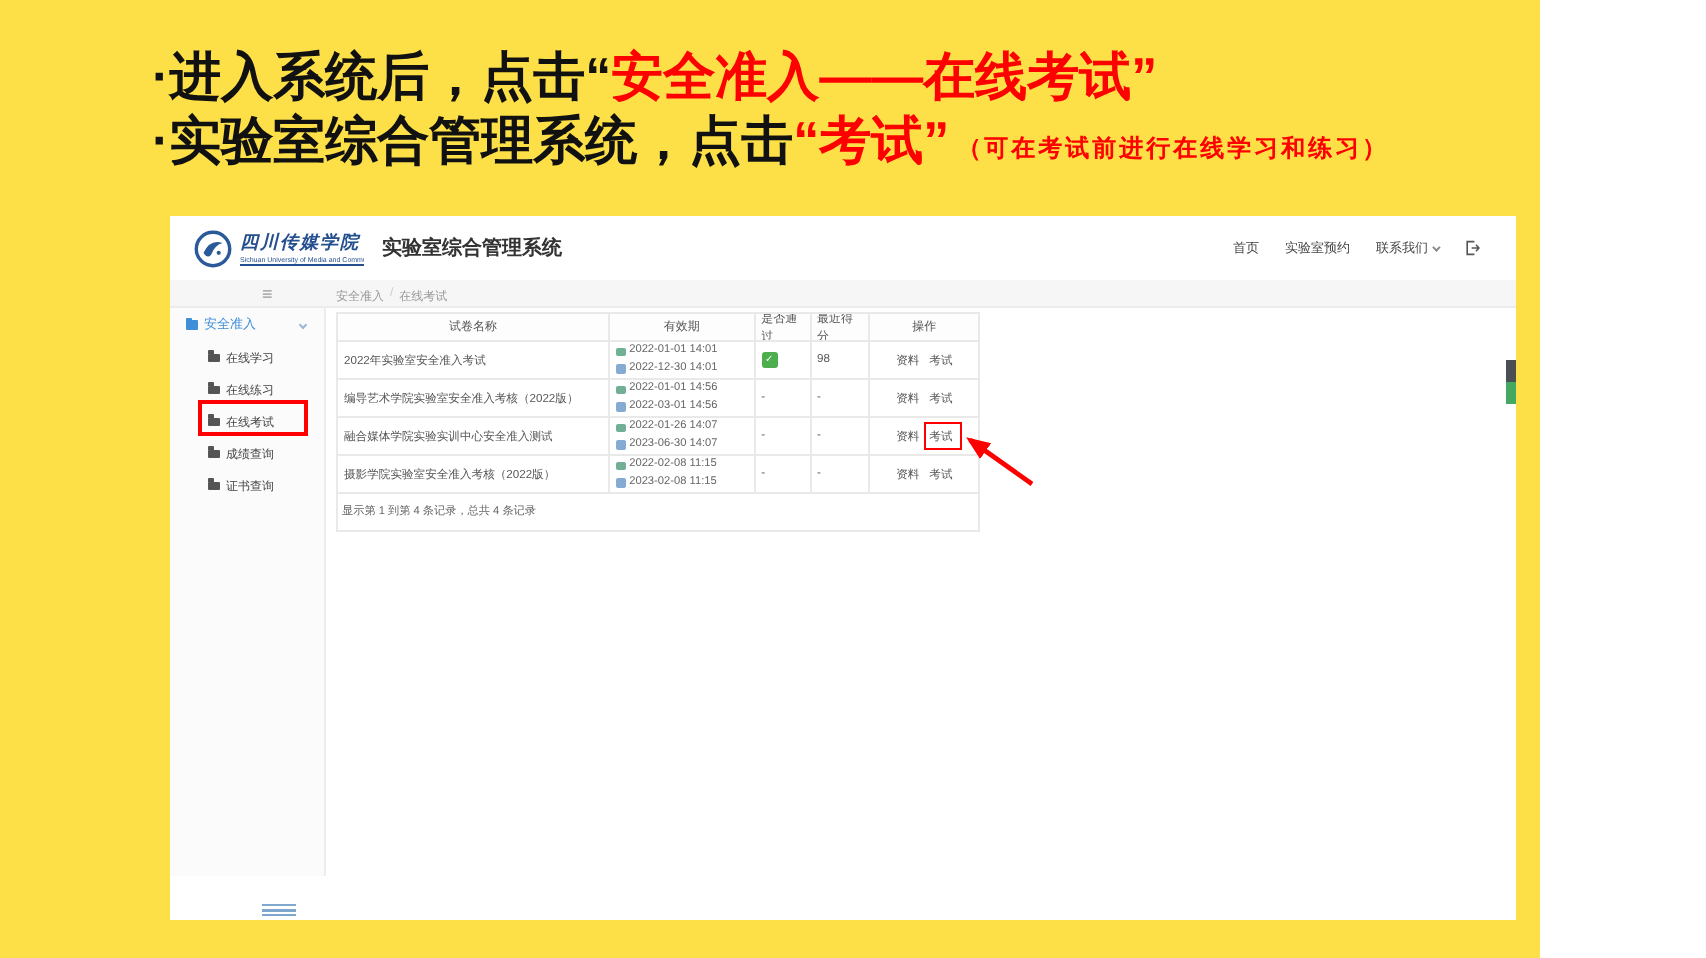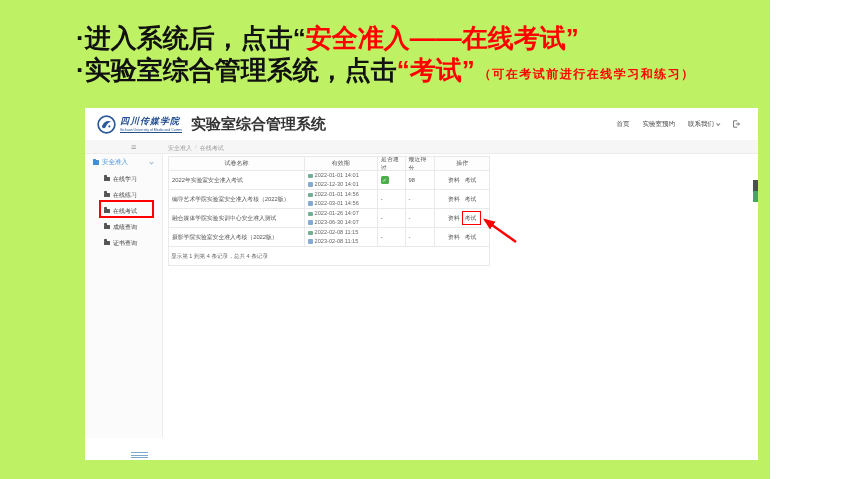--- a/index.html
+++ b/index.html
@@ -1,35 +1,35 @@
 <!DOCTYPE html>
 <html style="--accent-red: #fe0000; --brand-blue: #25508f; --active-blue: #3e8ed8; --pass-green: #4cae4c; --date-start-icon: #72b095; --date-end-icon: #86abd3; --float-tab-top: #4a4f54; --float-tab-bottom: #43a862;"><head>
 <meta charset="utf-8">
 <style>
   * { margin:0; padding:0; box-sizing:border-box; }
   html,body { width:853px; height:479px; background:#fff; overflow:hidden;
     font-family:"Liberation Sans","DejaVu Sans",sans-serif; }
-  .slide { position:relative; width:770px; height:479px; background:#bef264; }
+  .slide { position:relative; width:770px; height:479px; background:#fde047; }
 
   
   .title { position:absolute; left:76px; top:22px; }
   .t-line { font-size:26px; font-weight:bold; color:#111; line-height:32px; white-space:nowrap; }
   .t-red { color:var(--accent-red,#fe0000); }
   .t-note { font-size:12px; letter-spacing:1.5px; color:var(--accent-red,#fe0000); font-weight:bold; vertical-align:1px; margin-left:4px;text-align:right; }
 
   
   .app { position:absolute; left:85px; top:108px; width:673px; height:352px; background:#fff; font-family:"Liberation Sans","DejaVu Sans",sans-serif; }
 
   
   .app-header { position:absolute; top:0; left:0; right:0; height:32px; display:flex; align-items:center; justify-content:space-between; padding:0 12px; background:#fff; }
   .brand { display:flex; align-items:center; gap:4px; }
   .uni { display:flex; flex-direction:column; }
   .uni-name { font-size:9px; font-weight:bold; font-style:italic; color:var(--brand-blue,#25508f); letter-spacing:1px; white-space:nowrap; }
   .uni-en { font-size:3.5px; color:var(--brand-blue,#25508f); border-bottom:1px solid var(--brand-blue,#25508f); white-space:nowrap; overflow:hidden; max-width:62px; }
-  .sys-title { font-size:15px; font-weight:bold; color:#333; margin-left:5px; white-space:nowrap; }
+  .sys-title { font-size:10px; font-weight:bold; color:#333; margin-left:5px; white-space:nowrap; }
   .top-nav { display:flex; align-items:center; gap:13px; font-size:6.5px; color:#444; margin-right:6px; }
   .nav-item { cursor:pointer; display:flex; align-items:center; gap:2px; white-space:nowrap; }
   .chev { width:3px; height:3px; border-right:1px solid #888; border-bottom:1px solid #888; transform:rotate(45deg) translateY(-1px); display:inline-block; }
 
   
   .strip { position:absolute; top:32px; left:0; right:0; height:14px; background:#f6f6f6; border-bottom:1px solid #ececec; }
   .menu-toggle { position:absolute; left:46px; top:2px; font-size:9px; color:#999; line-height:10px; cursor:pointer; }
   .crumb { position:absolute; left:83px; top:3.5px; font-size:6px; color:#999; display:flex; gap:3px; white-space:nowrap; }
   .crumb .sep { color:#ccc; }
 

